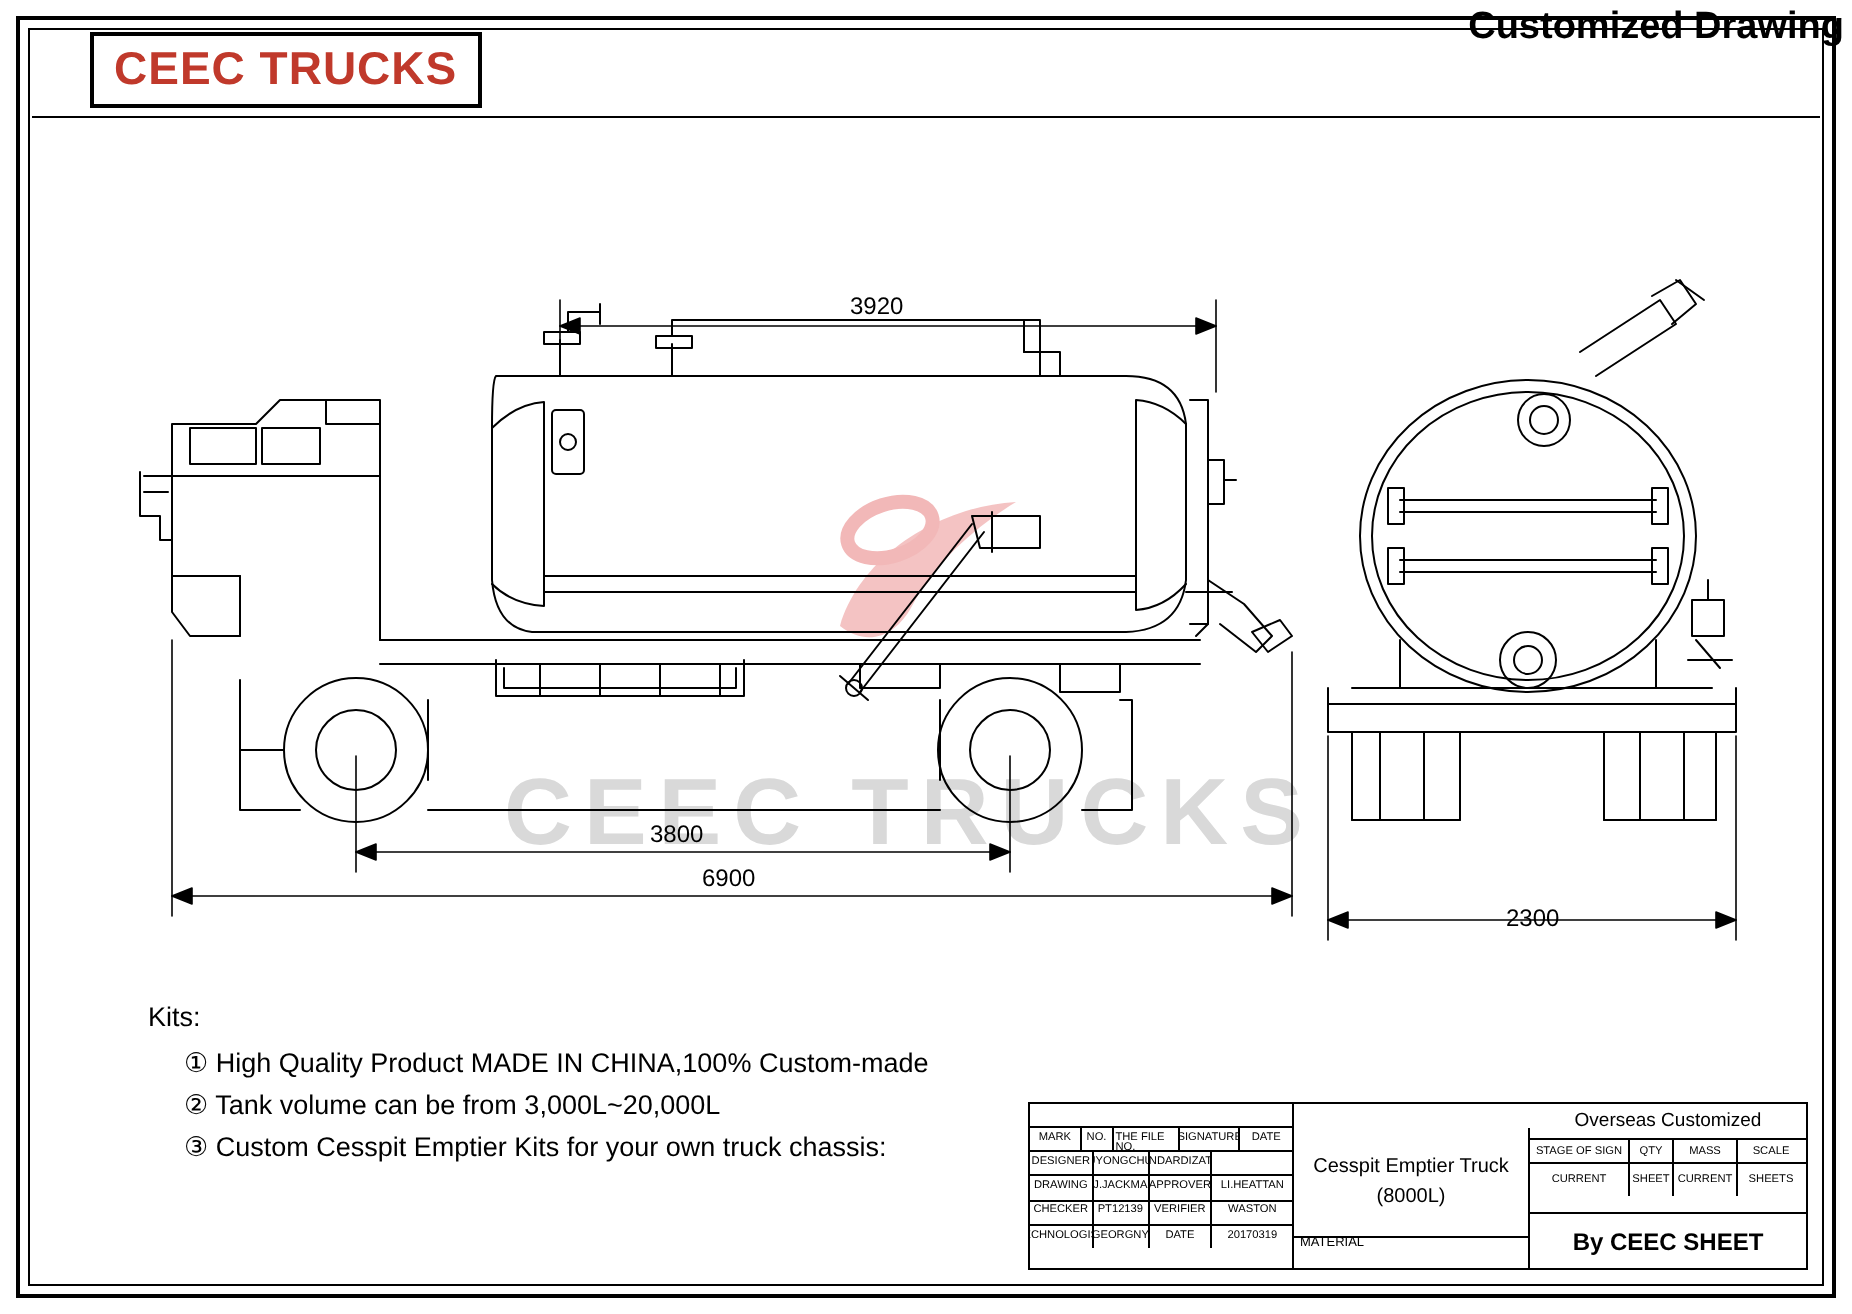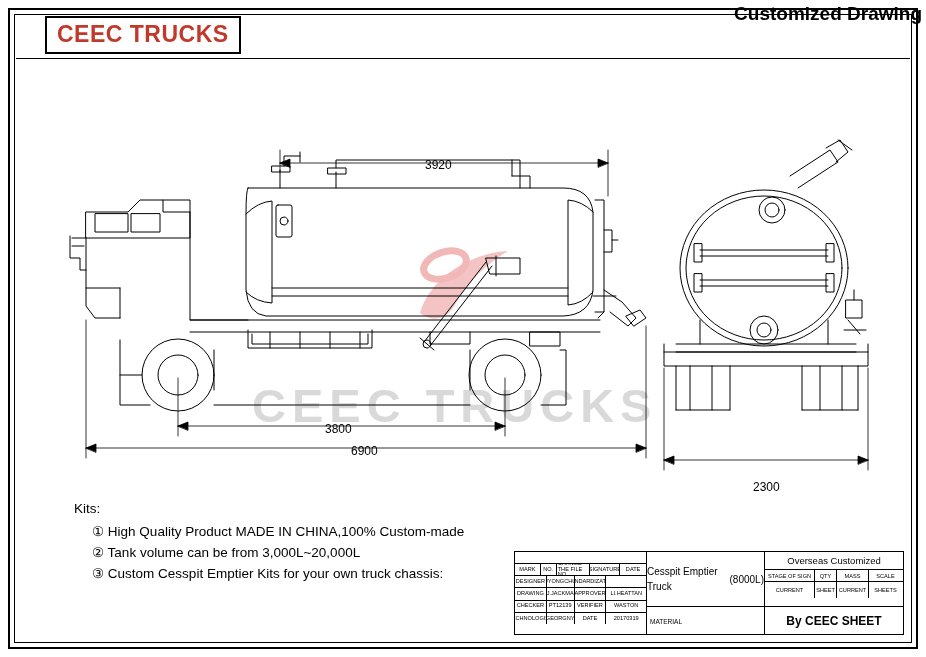--- a/index.html
+++ b/index.html
@@ -19,34 +19,34 @@
   .wm-text{position:absolute;left:252px;top:378px;font-size:47px;font-weight:bold;color:#d9d9d9;letter-spacing:6px;}
   .wm-logo{position:absolute;left:390px;top:218px;width:150px;height:150px;}
 
   
   .notes{position:absolute;left:74px;top:498px;font-size:13.5px;line-height:21px;color:#000;}
   .notes .nhead{margin-bottom:2px;}
   .notes .nline{padding-left:18px;}
   .notes .nline2{padding-left:31px;}
 
   
-  .dim{position:absolute;font-size:12px;color:#000;margin-top:12px;}
+  .dim{position:absolute;font-size:12px;color:#000;}
   svg.draw{position:absolute;left:0;top:0;width:926px;height:657px;}
 
   
   .tb{position:absolute;left:514px;top:551px;width:390px;height:84px;border:1.3px solid #000;box-sizing:border-box;font-size:7px;}
   .tb .col-left{position:absolute;left:0;top:0;width:132px;height:100%;border-right:1.3px solid #000;box-sizing:border-box;}
   .tb-tiny{font-size:5.6px;line-height:1;letter-spacing:0;}
   .tb-cellrow{display:flex;height:11.2px;align-items:center;}
   .tb-cellrow>div{border-right:1px solid #000;height:100%;display:flex;align-items:center;justify-content:center;overflow:hidden;box-sizing:border-box;padding:0 1px;}
   .tb-cellrow>div:last-child{border-right:none;}
   .c1{width:26px;} .c2{width:16px;} .c3{width:34px;} .c4{width:30px;} .c5{width:26px;}
   .d1{width:32px;} .d2{width:28px;} .d3{width:32px;} .d4{width:40px;}
 
-  .tb-mid{position:absolute;left:132px;top:0;width:118px;height:55px;border-right:1.3px solid #000;border-bottom:1.3px solid #000;box-sizing:border-box;display:flex;flex-direction:row;align-items:center;justify-content:center;}
+  .tb-mid{position:absolute;left:132px;top:12px;width:118px;height:55px;border-right:1.3px solid #000;border-bottom:1.3px solid #000;box-sizing:border-box;display:flex;flex-direction:column;align-items:center;justify-content:center;}
   .tb-mid div{font-size:10px;line-height:15px;}
   .tb-right{position:absolute;left:250px;top:0;width:138px;height:55px;border-bottom:1.3px solid #000;box-sizing:border-box;}
   .tb-right .dept{height:17px;display:flex;align-items:center;justify-content:center;font-size:9.5px;border-bottom:1px solid #000;}
   .tb-right .hrow{display:flex;height:11px;}
   .tb-right .hrow>div{border-right:1px solid #000;height:100%;display:flex;align-items:center;justify-content:center;font-size:5.6px;box-sizing:border-box;}
   .tb-right .hrow>div:last-child{border-right:none;}
   .h1{width:50px;} .h2{width:22px;} .h3{width:32px;} .h4{width:33px;}
   .tb-bot{position:absolute;left:132px;top:55px;width:256px;height:28px;box-sizing:border-box;}
   .tb-mat{position:absolute;left:0;top:0;width:118px;height:100%;border-right:1.3px solid #000;box-sizing:border-box;display:flex;align-items:center;padding-left:3px;font-size:6.5px;}
   .tb-by{position:absolute;left:118px;top:0;width:138px;height:100%;display:flex;align-items:center;justify-content:center;font-weight:bold;font-size:12px;}
@@ -214,21 +214,21 @@
         <path d="M664 460 L868 460"></path>
         <path d="M664 460 L674 456 L674 464 Z" fill="#000"></path>
         <path d="M868 460 L858 456 L858 464 Z" fill="#000"></path>
       </g>
     </g>
   </svg>
 
   <div class="dim" style="left:425px;top:146px;">3920</div>
   <div class="dim" style="left:325px;top:410px;">3800</div>
   <div class="dim" style="left:351px;top:432px;">6900</div>
-  <div class="dim" style="left:753px;top:468px;">2300</div>
+  <div class="dim" style="left:753px;top:452px;">2300</div>
 
   <div class="notes">
     <div class="nhead">Kits:</div>
     <div class="nline">① High Quality Product MADE IN CHINA,100% Custom-made</div>
     <div class="nline">② Tank volume can be from 3,000L~20,000L</div>
     <div class="nline">③ Custom Cesspit Emptier Kits for your own truck chassis:</div>
   </div>
 
   <div class="tb">
 

